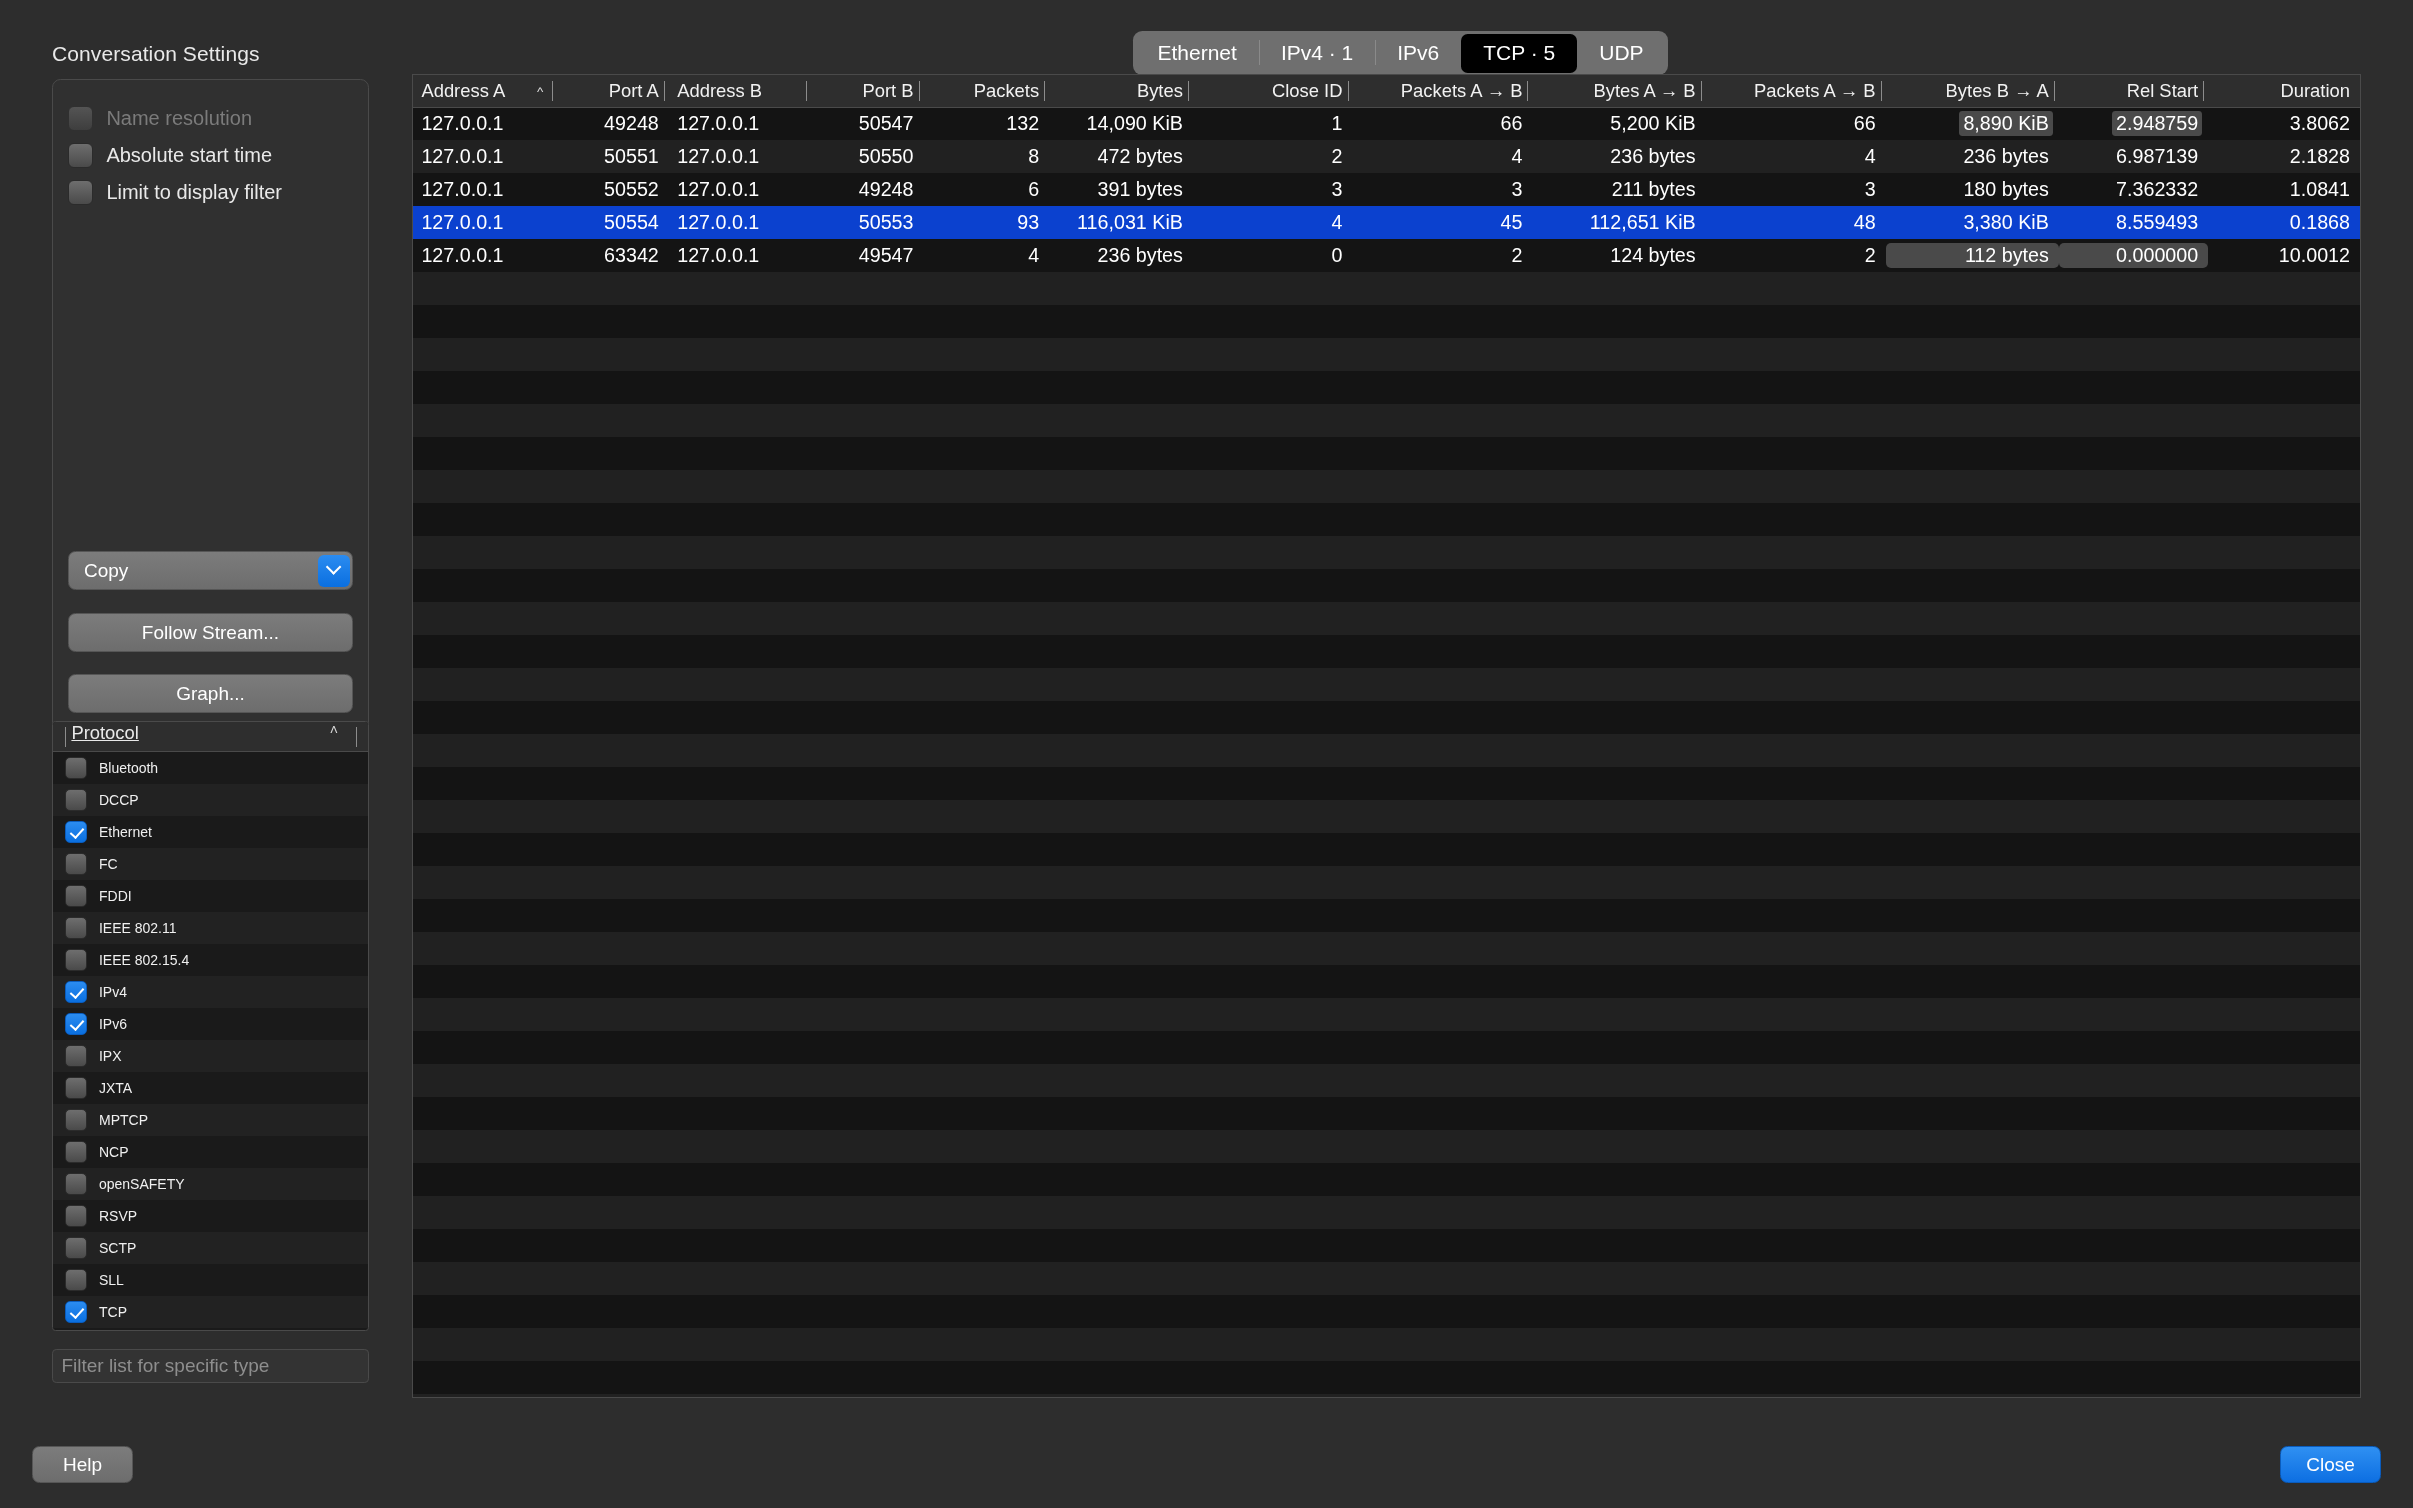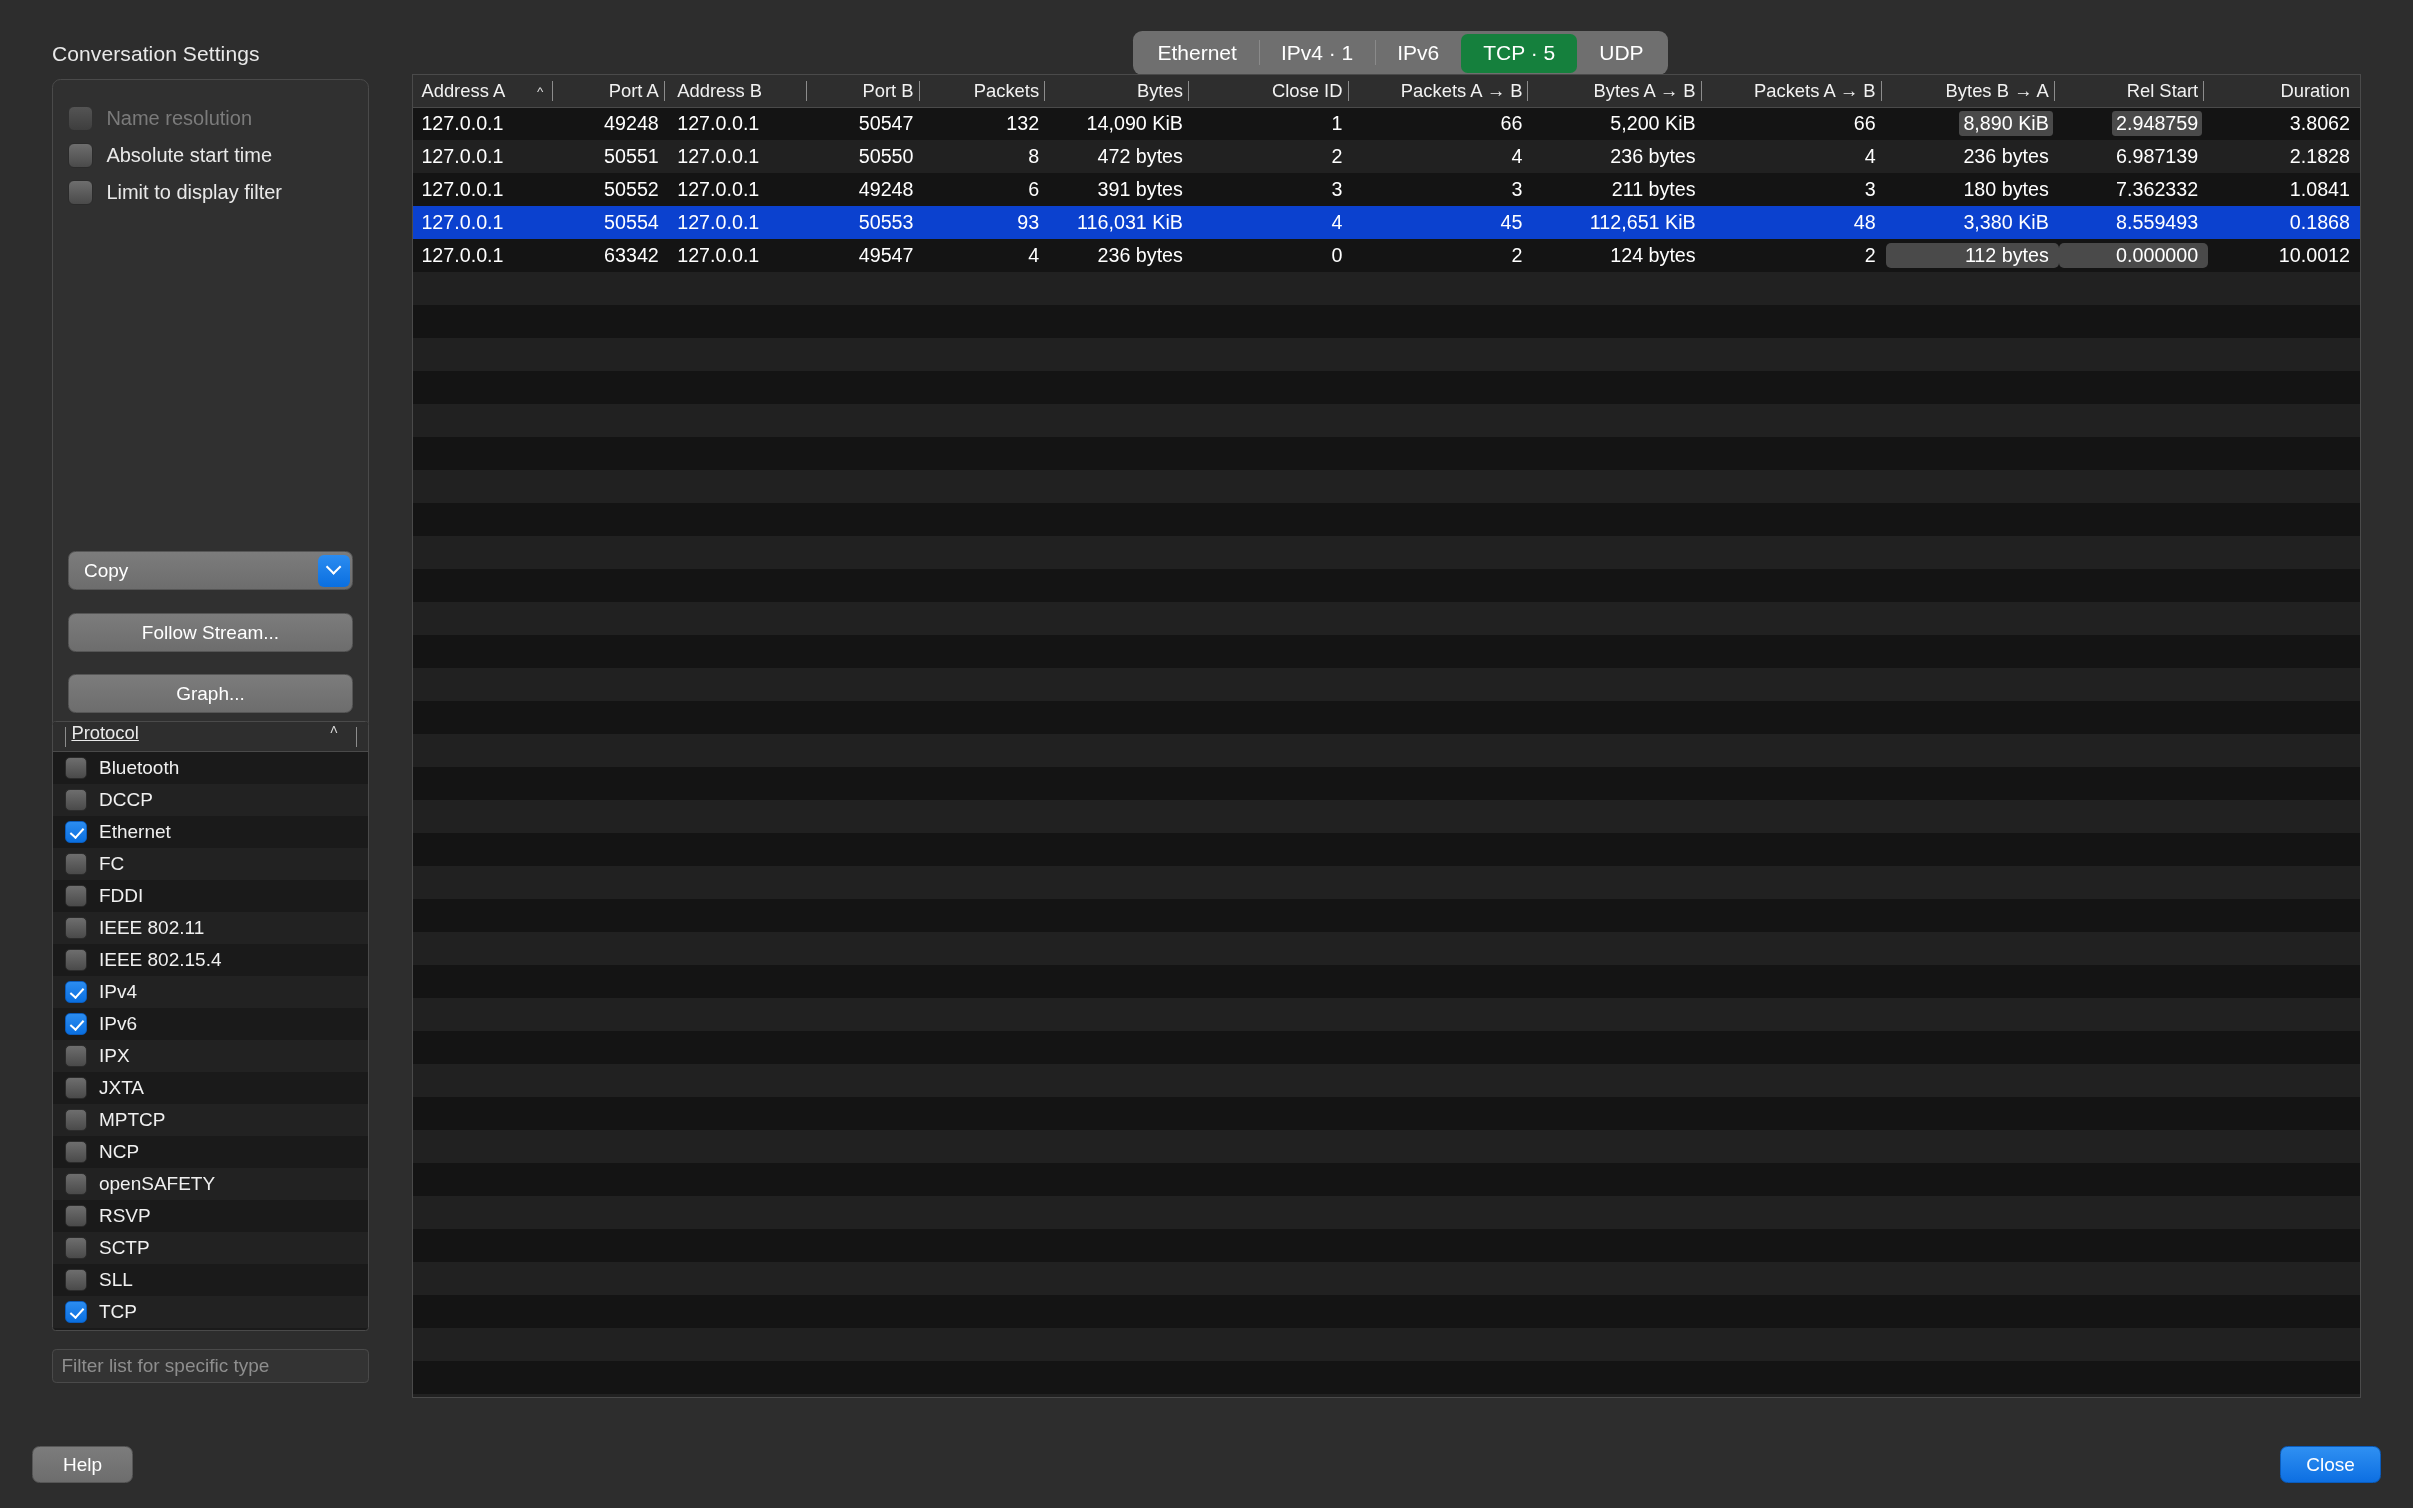--- a/index.html
+++ b/index.html
@@ -176,21 +176,21 @@
     width: 0.8px; height: 20px;
     background: #8c8c8c;
   }
 
   .proto-item {
     display: flex;
     align-items: center;
     gap: 11.7px;
     height: 32px;
     padding-left: 11.7px;
-    font-size: 19px;
+    font-size: 14px;
     color: #f0f0f0;
   }
   .proto-item:nth-child(odd)  { background: #1a1a1a; }
   .proto-item:nth-child(even) { background: #222222; }
 
   .proto-item .cbox { width: 22.6px; height: 22.6px; border-radius: 5px; }
   .proto-item .cbox.checked::after {
     left: 7.5px; top: 3.4px; width: 5.9px; height: 11px; border-width: 0 2.5px 2.5px 0;
   }
 
@@ -234,21 +234,21 @@
     cursor: default;
   }
   .tab + .tab::before {
     content: "";
     position: absolute;
     left: 0; top: 6.7px;
     width: 0.8px; height: 25px;
     background: #8a8a8a;
   }
   .tab.active {
-    background: #15803d;
+    background: #000000;
   }
   .tab.active::before,
   .tab.active + .tab::before { background: transparent; }
 
   
   .table-panel {
     position: absolute;
     left: 412px;
     top: 74px;
     width: 1949px;

